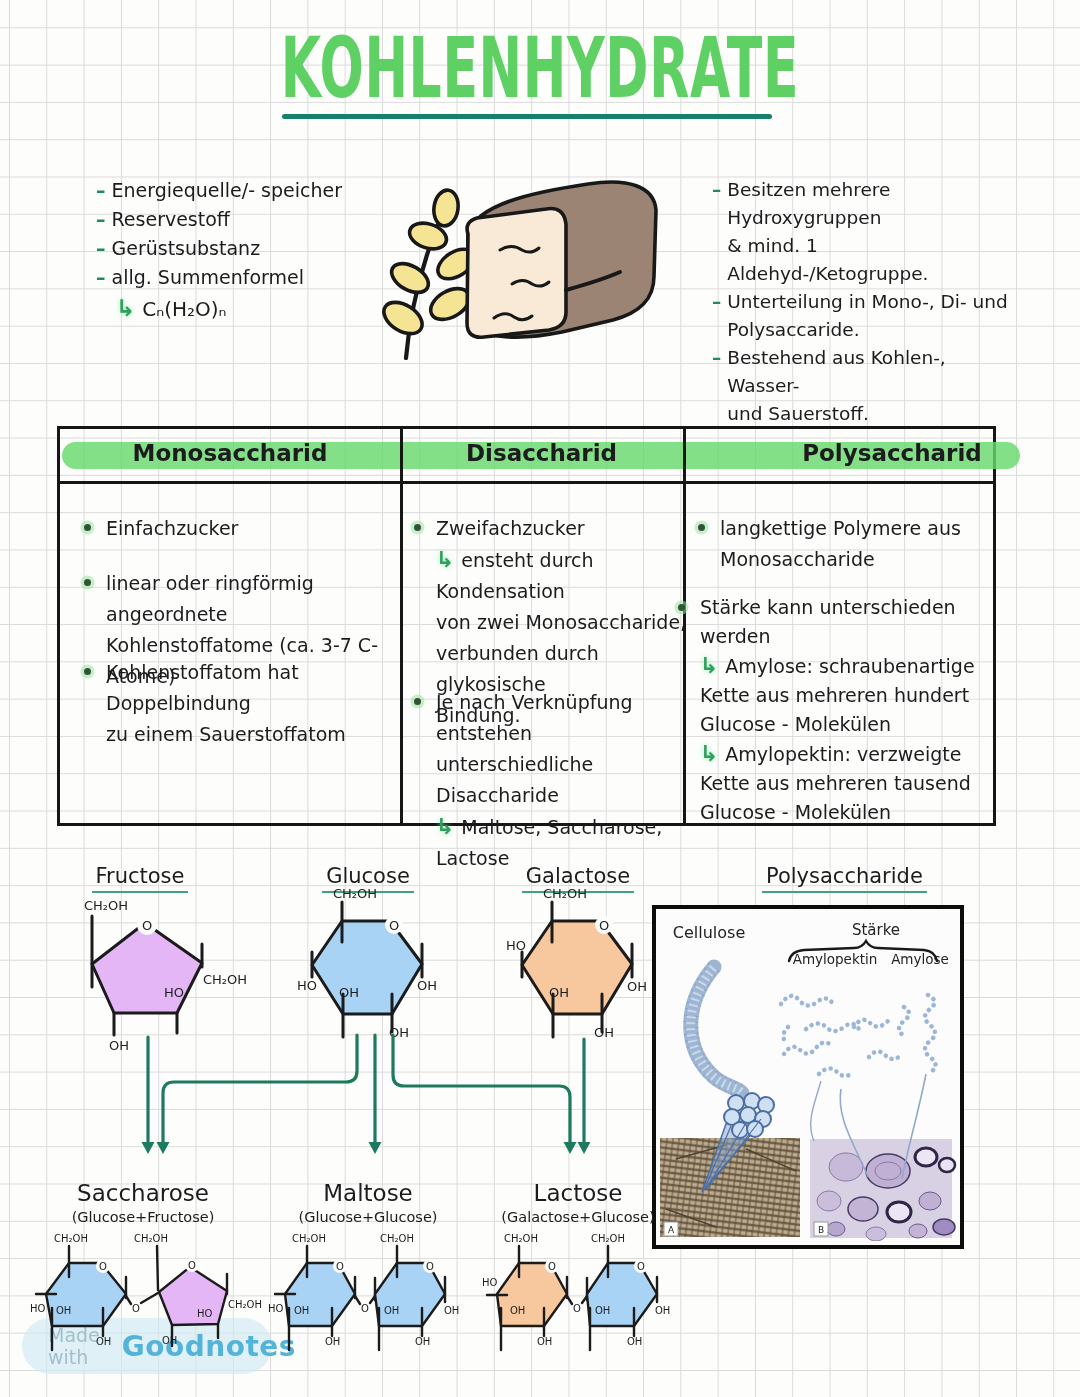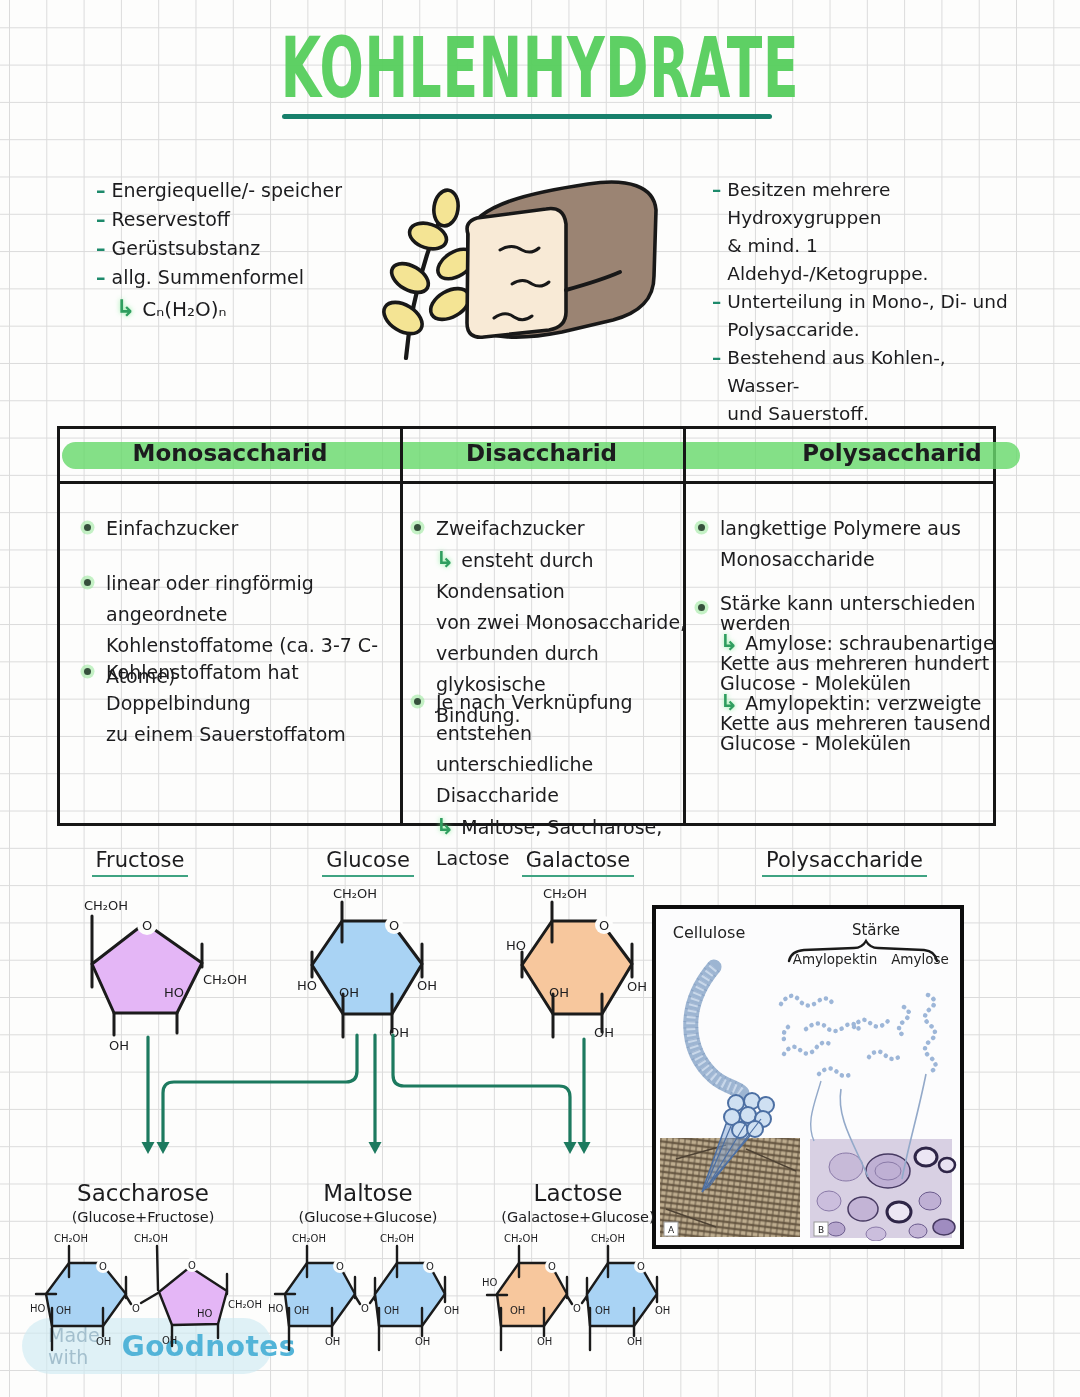--- a/index.html
+++ b/index.html
@@ -25,21 +25,21 @@
   .hline{position:absolute;left:0;right:0;top:52px;height:3px;background:#161616;}
   .greenbar{position:absolute;left:2px;top:13px;width:958px;height:27px;border-radius:14px;
     background:rgba(105,217,109,0.82);}
   .th{position:absolute;top:11px;font-weight:bold;font-size:23px;text-align:center;z-index:2;}
   .cellTxt{font-size:19px;line-height:31px;}
   .bblock{position:absolute;padding-left:24px;}
   .dot{position:absolute;left:2px;top:11px;width:7px;height:7px;border-radius:50%;background:#36503c;
     box-shadow:0 0 0 3.5px rgba(150,231,152,0.55);}
   .arrow-line{}
   .sugarTitle{position:absolute;text-align:center;font-size:21px;font-weight:500;}
-  .sugarTitle span{display:inline-block;border-bottom:2.5px solid #3fa382;padding:0 4px 3px 4px;}
+  .sugarTitle span{display:inline-block;border-bottom:2.5px solid #3fa382;padding:16px 4px 3px 4px;}
   .dname{position:absolute;text-align:center;}
   .dname .nm{font-size:23px;font-weight:500;}
   .dname .cp{font-size:14.5px;margin-top:3px;}
   .panel{left:652px;top:905px;width:312px;height:344px;border:4px solid #0d0d0d;background:#fcfcfd;box-sizing:border-box;}
   .plabel{position:absolute;text-align:center;z-index:3;color:#222;}
   .watermark{left:22px;top:1318px;width:250px;height:56px;border-radius:28px;
     background:rgba(205,234,242,0.62);display:flex;align-items:center;padding-left:26px;box-sizing:border-box;}
   .wm-made{font-size:19px;color:#a3bfcd;margin-right:22px;}
   .wm-brand{font-size:28px;font-weight:bold;color:#53b4d8;letter-spacing:0.5px;}
   svg text{font-family:"DejaVu Sans",sans-serif;fill:#1d1d1f;}
@@ -157,21 +157,21 @@
         <div class="arrow-line"><span class="arrow">↳</span><span>Maltose, Saccharose, Lactose</span></div>
       </div>
     </div>
 
     <div>
       <div class="bblock cellTxt" style="left:636px;top:84px;width:290px;">
         <span class="dot"></span>
         <div class="preline">langkettige Polymere aus
 Monosaccharide</div>
       </div>
-      <div class="bblock cellTxt" style="left:636px;top:164px;width:296px;line-height:20px;">
+      <div class="bblock cellTxt" style="left:616px;top:164px;width:296px;line-height:29px;">
         <span class="dot"></span>
         <div>Stärke kann unterschieden werden</div>
         <div class="arrow-line"><span class="arrow">↳</span><span>Amylose: schraubenartige</span></div>
         <div class="preline">Kette aus mehreren hundert
 Glucose - Molekülen</div>
         <div class="arrow-line"><span class="arrow">↳</span><span>Amylopektin: verzweigte</span></div>
         <div class="preline">Kette aus mehreren tausend
 Glucose - Molekülen</div>
       </div>
     </div>

